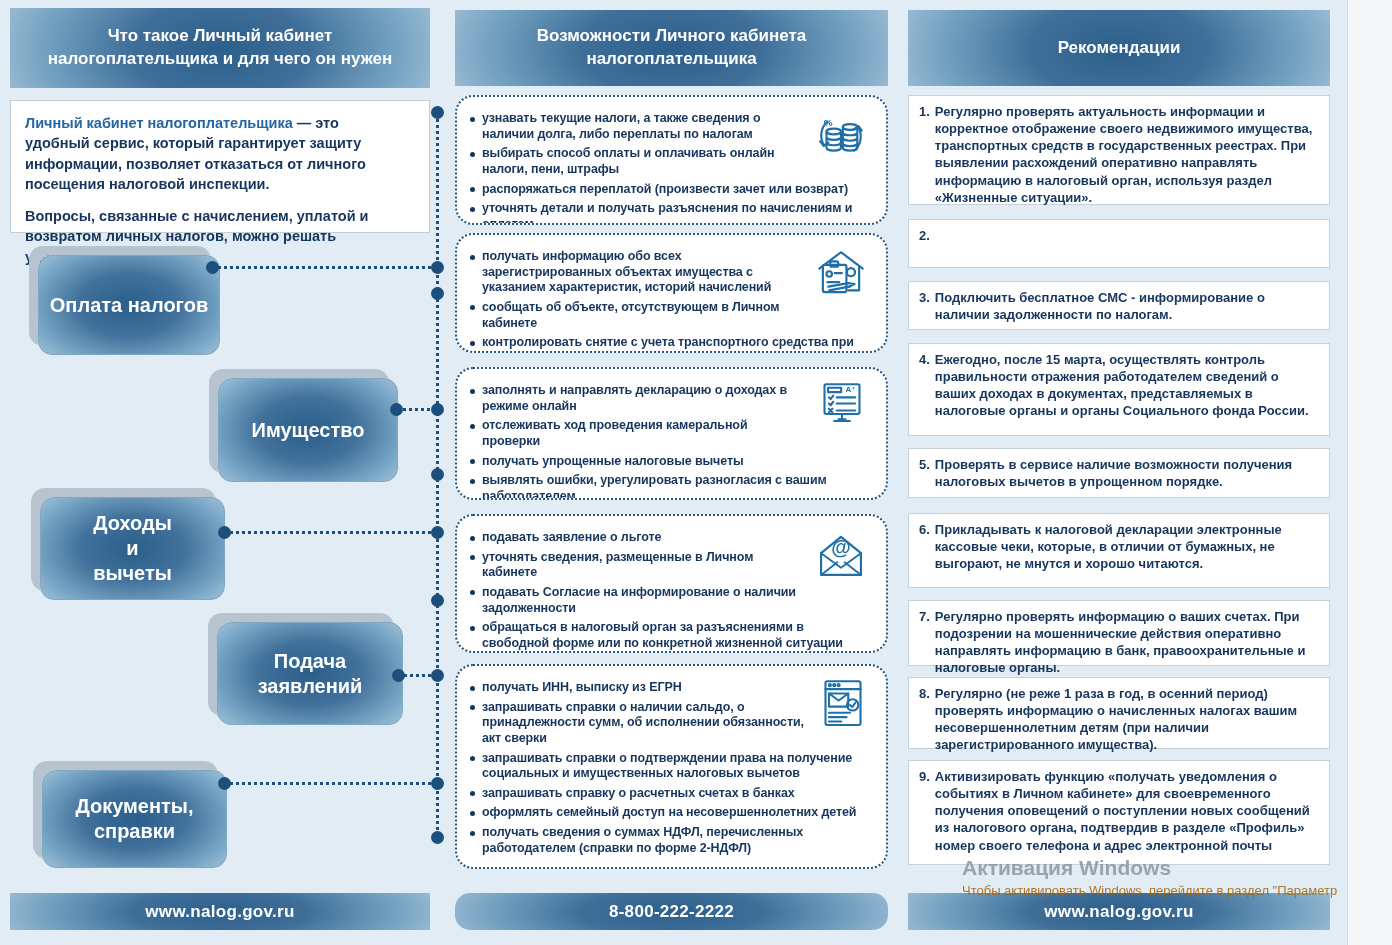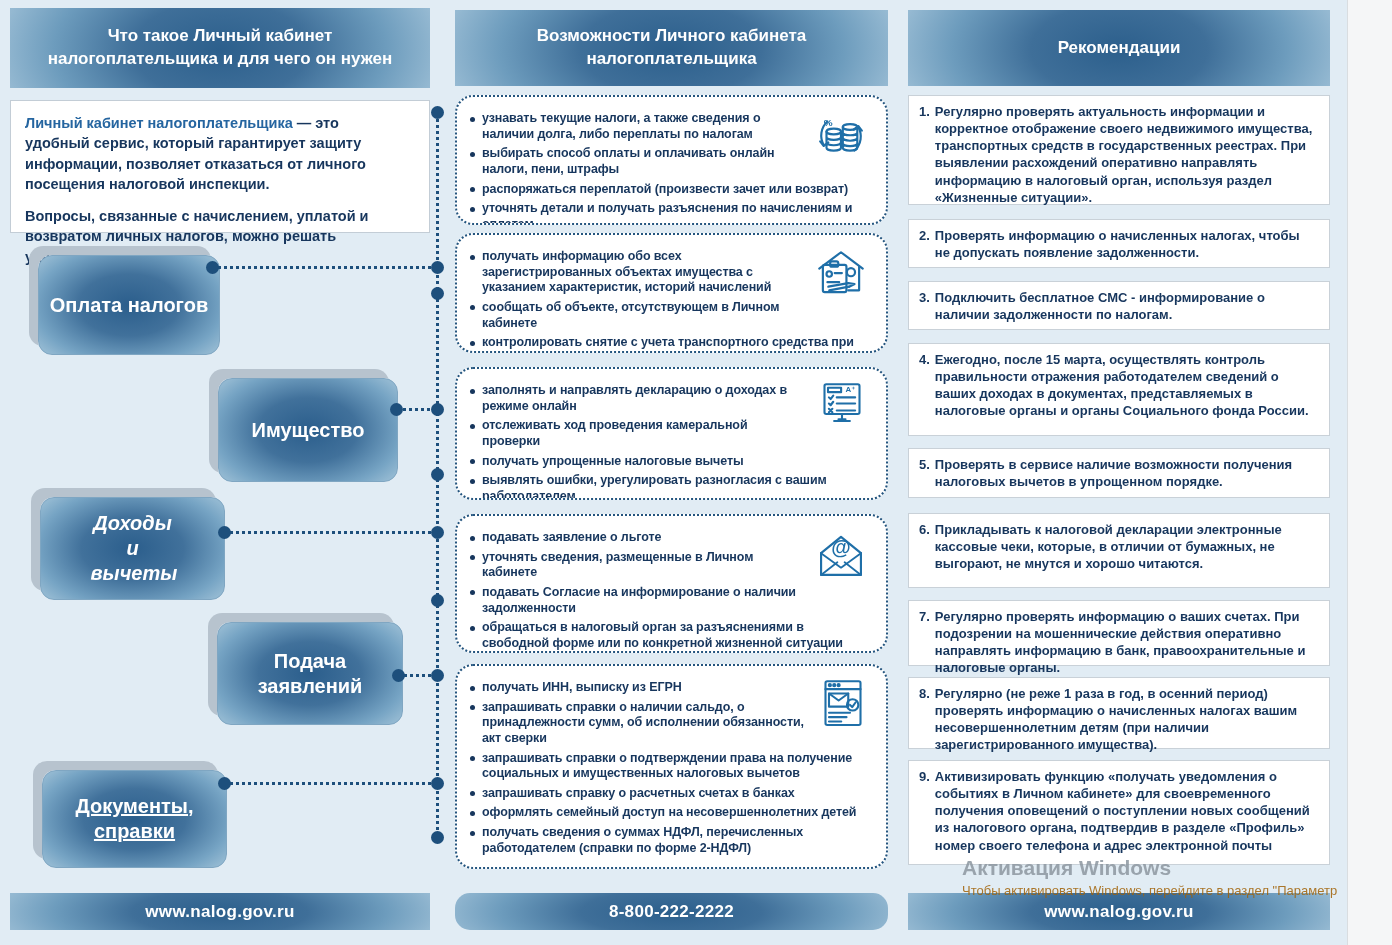--- a/index.html
+++ b/index.html
@@ -44,23 +44,23 @@
     box-shadow:-9px -9px 0 0 #b7c3ce;
     color:#fff;font-weight:700;font-size:20px;line-height:1.25;
     display:flex;align-items:center;justify-content:center;text-align:center;
   }
   .cat-btn span{display:block;}
   .btn-1{left:38px;top:255px;width:182px;height:100px;}
   .btn-2{left:218px;top:378px;width:180px;height:104px;}
   .btn-3{left:40px;top:497px;width:185px;height:103px;}
   .btn-4{left:217px;top:622px;width:186px;height:103px;}
   .btn-5{left:42px;top:770px;width:185px;height:98px;}
-  .w80 span{max-width:84px;font-style:italic;}
+  .w80 span{max-width:84px;}
   .w120 span{max-width:122px;}
-  .w135 span{max-width:136px;text-decoration:underline;}
+  .w135 span{max-width:136px;}
 
   
   .conn-v{position:absolute;left:436px;top:112px;height:726px;border-left:3px dotted #1d4f7c;}
   .conn-h{position:absolute;border-top:3px dotted #1d4f7c;}
   .cdot{position:absolute;width:13px;height:13px;border-radius:50%;background:#1d4f7c;}
 
   
   .cap-block{
     position:absolute;left:455px;width:433px;box-sizing:border-box;
     background:#fff;border:2px dotted #24557f;border-radius:18px;
@@ -273,21 +273,20 @@
       <li>получать сведения о суммах НДФЛ, перечисленных работодателем (справки по форме 2-НДФЛ)</li>
     </ul>
   </div>
 
   <div class="rec-item rec-1">
     <span class="rec-num">1.</span>
     <span class="rec-text">Регулярно проверять актуальность информации и корректное отображение своего недвижимого имущества, транспортных средств в государственных реестрах. При выявлении расхождений оперативно направлять информацию в налоговый орган, используя раздел «Жизненные ситуации».</span>
   </div>
   <div class="rec-item rec-2">
     <span class="rec-num">2.</span>
-    <span class="rec-text">Проверять информацию о начисленных налогах, чтобы не допускать появление задолженности.</span>
   </div>
   <div class="rec-item rec-3">
     <span class="rec-num">3.</span>
     <span class="rec-text">Подключить бесплатное СМС - информирование о наличии задолженности по налогам.</span>
   </div>
   <div class="rec-item rec-4">
     <span class="rec-num">4.</span>
     <span class="rec-text">Ежегодно, после 15 марта, осуществлять контроль правильности отражения работодателем сведений о ваших доходах в документах, представляемых в налоговые органы и органы Социального фонда России.</span>
   </div>
   <div class="rec-item rec-5">

